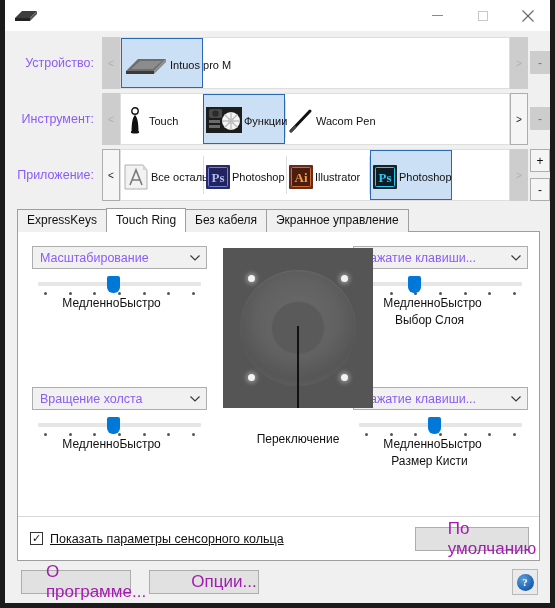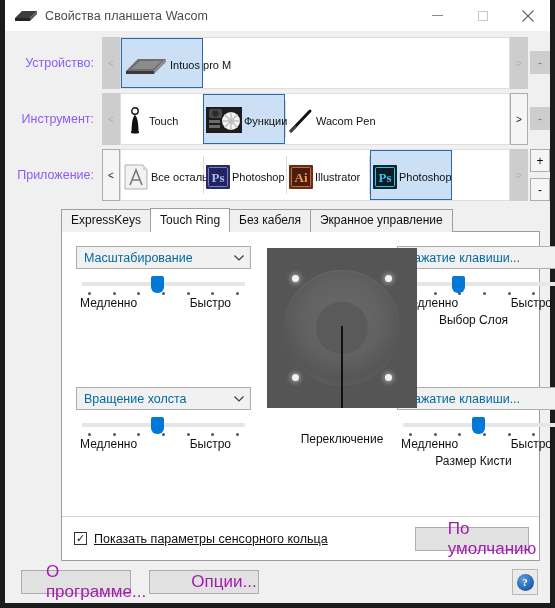--- a/index.html
+++ b/index.html
@@ -54,50 +54,50 @@
   .cell .clabel{font-size:11px;color:#111;margin-top:1px;white-space:nowrap;}
   .divider{width:1px;background:#dcdcdc;margin:6px 0;}
   .pmbox{width:20px;display:flex;flex-direction:column;justify-content:space-between;margin-left:2px;}
   .pm{
     height:23px;background:#cdcdcd;display:flex;align-items:center;justify-content:center;
     font-size:12px;color:#777;box-sizing:border-box;
   }
   .pm.boxed{background:#f5f5f5;border:1px solid #adadad;color:#111;}
   .pmsingle{height:23px;margin-top:14px;}
   
-  .tabarea{flex:1;padding:0 10px 0 12px;display:flex;flex-direction:column;min-height:0;margin-left:44px;}
+  .tabarea{flex:1;padding:0 10px 0 12px;display:flex;flex-direction:column;min-height:0;}
   .tabstrip{display:flex;align-items:flex-end;height:24px;position:relative;z-index:2;}
   .tab{
     background:#f0f0f0;border:1px solid #9e9e9e;border-bottom:none;
     padding:3px 9px 4px 9px;font-size:12px;color:#111;box-sizing:border-box;height:23px;
     margin-right:-1px;white-space:nowrap;
   }
   .tab.active{background:#ffffff;height:24px;padding-top:4px;position:relative;z-index:3;}
   .tabbody{
     flex:1;background:#ffffff;border:1px solid #9e9e9e;margin-top:-1px;
     position:relative;box-sizing:border-box;min-height:0;
   }
   
   .ctl{position:absolute;width:175px;}
   .combo{
     height:23px;border:1px solid #adadad;background:#f1f1f1;
-    display:flex;align-items:center;box-sizing:border-box;font-size:12.5px;color:#0369a1;
+    display:flex;align-items:center;box-sizing:border-box;font-size:12.5px;color:#8b5cf6;
     padding-left:7px;
   }
   .combo .cval{flex:1;white-space:nowrap;overflow:hidden;}
   .combo .chev{width:22px;display:flex;align-items:center;justify-content:center;color:#444;font-size:10px;}
   .slider{margin:10px 6px 0 6px;position:relative;height:10px;}
   .track{position:absolute;left:0;right:0;top:3px;height:4px;background:#e6e6e6;border-radius:1px;}
   .thumb{
     position:absolute;top:-3px;width:13px;height:17px;background:#0078d7;margin-left:-6px;
     border-radius:2px 2px 6px 6px;
   }
   .ticks{display:flex;justify-content:space-between;margin:3px 12px 0 12px;}
   .tick{width:3px;height:3px;background:#555;border-radius:50%;}
-  .ends{display:flex;justify-content:space-between;margin:1px 4px 0 4px;font-size:12px;color:#111;}
+  .ends{display:flex;justify-content:center;margin:1px 4px 0 4px;font-size:12px;color:#111;}
   .ends span:last-child{margin-right:16px;}
   .subcap{text-align:center;font-size:12px;color:#111;margin-top:3px;margin-right:22px;}
   
   .ringwrap{position:absolute;left:205px;top:16px;width:150px;}
   .ringimg{
     width:150px;height:160px;background:#555555;position:relative;overflow:hidden;
   }
   .ring-outer{
     position:absolute;left:50%;top:50%;transform:translate(-50%,-50%);
     width:116px;height:116px;border-radius:50%;
@@ -155,21 +155,20 @@
 <div class="window">
 
   <div class="titlebar">
     <div class="title-icon">
       <svg width="26" height="16" viewBox="0 0 26 16">
         <polygon points="2,10 9,3 24,3 17,10" fill="#3d3d3d"></polygon>
         <polygon points="2,10 17,10 17,13 2,13" fill="#242424"></polygon>
         <polygon points="17,10 24,3 24,6 17,13" fill="#555"></polygon>
       </svg>
     </div>
-    <div class="title-text">Свойства планшета Wacom</div>
     <div class="tb-btns">
       <div class="tb-btn">
         <svg width="11" height="11" viewBox="0 0 11 11">
             <line x1="0" y1="5.5" x2="11" y2="5.5" stroke="#8a8a8a" stroke-width="1"></line>
           </svg>
       </div>
       <div class="tb-btn">
         <svg width="10" height="10" viewBox="0 0 10 10">
             <rect x="0.5" y="0.5" width="9" height="9" fill="none" stroke="#c8c8c8" stroke-width="1"></rect>
           </svg>

